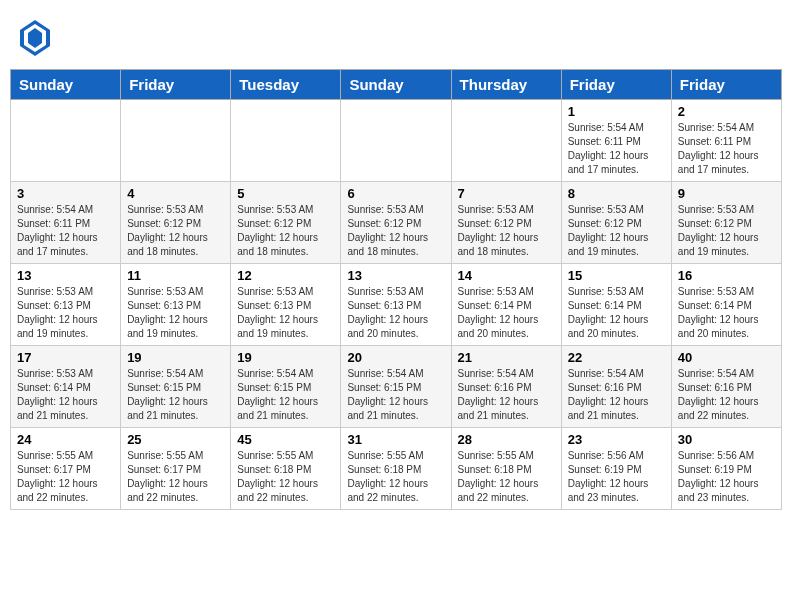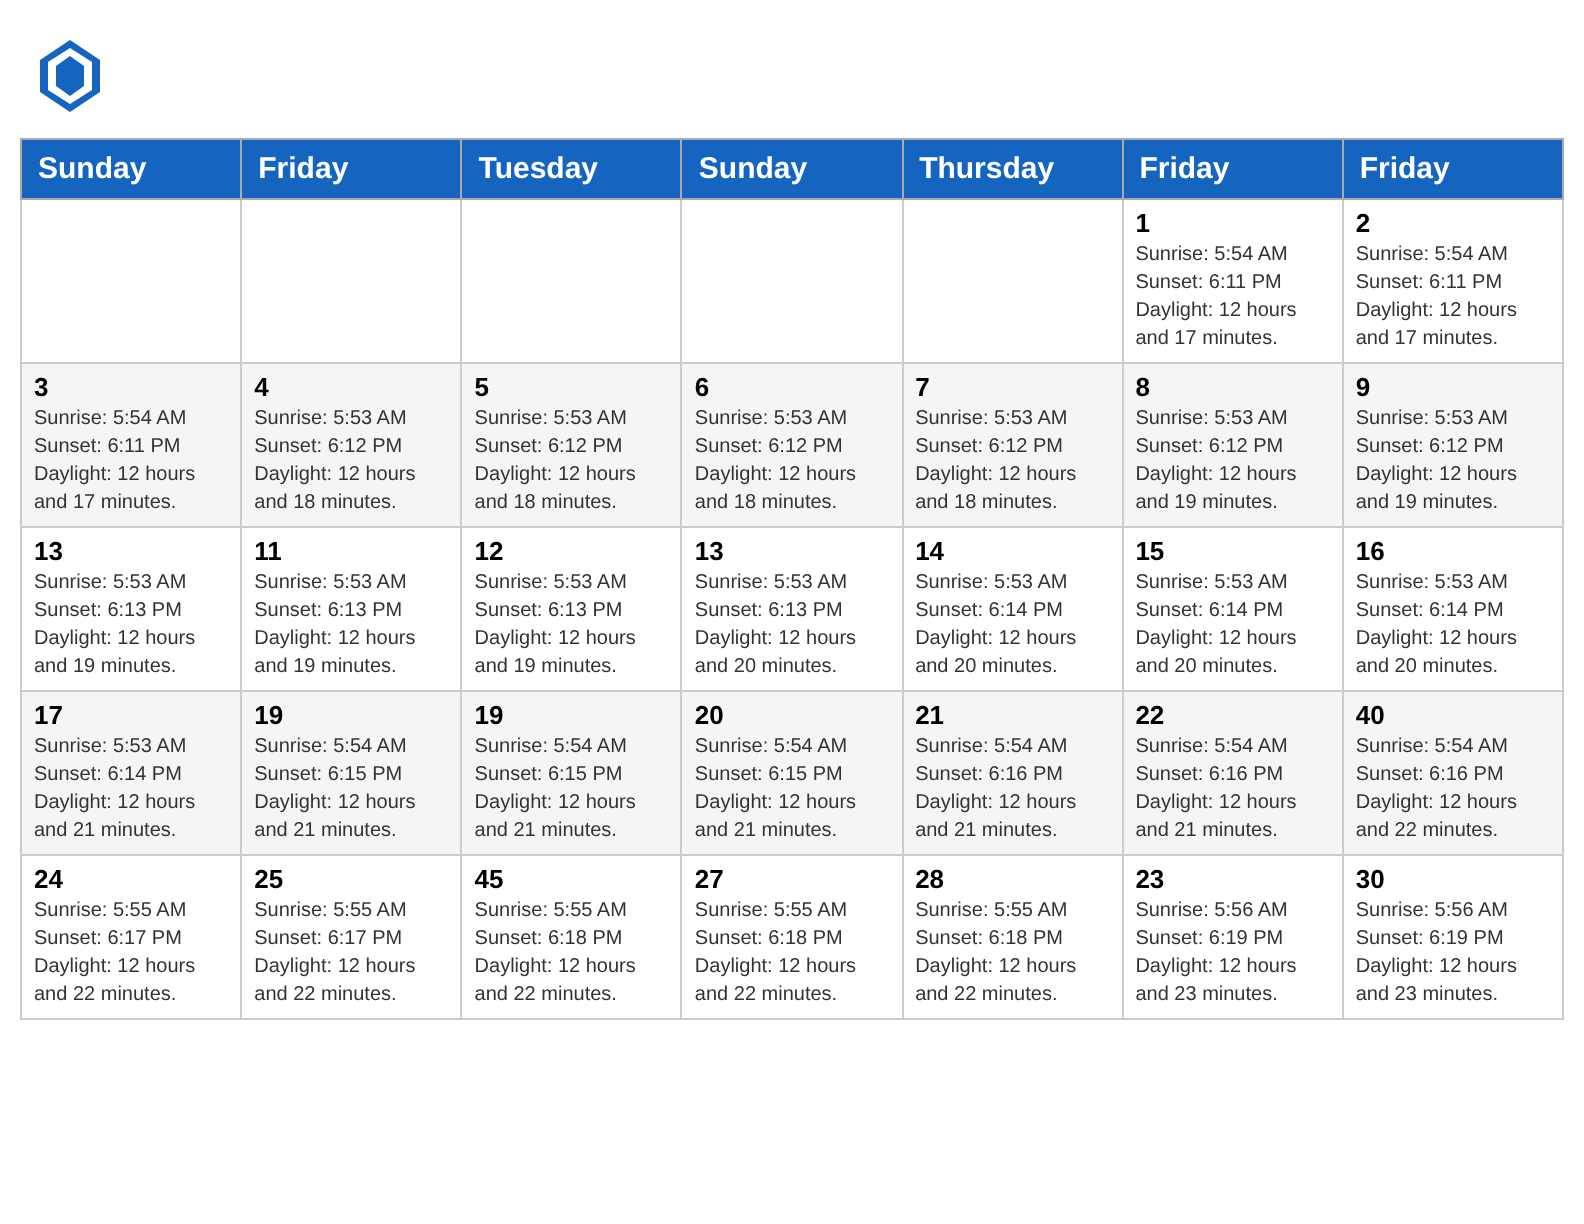--- a/index.html
+++ b/index.html
@@ -283,21 +283,21 @@
 Sunset: 6:17 PM
 Daylight: 12 hours and 22 minutes.</div>
         </td>
         <td>
           <span class="day-num">45</span>
           <div class="day-info" style="white-space: pre-line;">Sunrise: 5:55 AM
 Sunset: 6:18 PM
 Daylight: 12 hours and 22 minutes.</div>
         </td>
         <td>
-          <span class="day-num">27</span>
+          <span class="day-num">31</span>
           <div class="day-info" style="white-space: pre-line;">Sunrise: 5:55 AM
 Sunset: 6:18 PM
 Daylight: 12 hours and 22 minutes.</div>
         </td>
         <td>
           <span class="day-num">28</span>
           <div class="day-info" style="white-space: pre-line;">Sunrise: 5:55 AM
 Sunset: 6:18 PM
 Daylight: 12 hours and 22 minutes.</div>
         </td>

